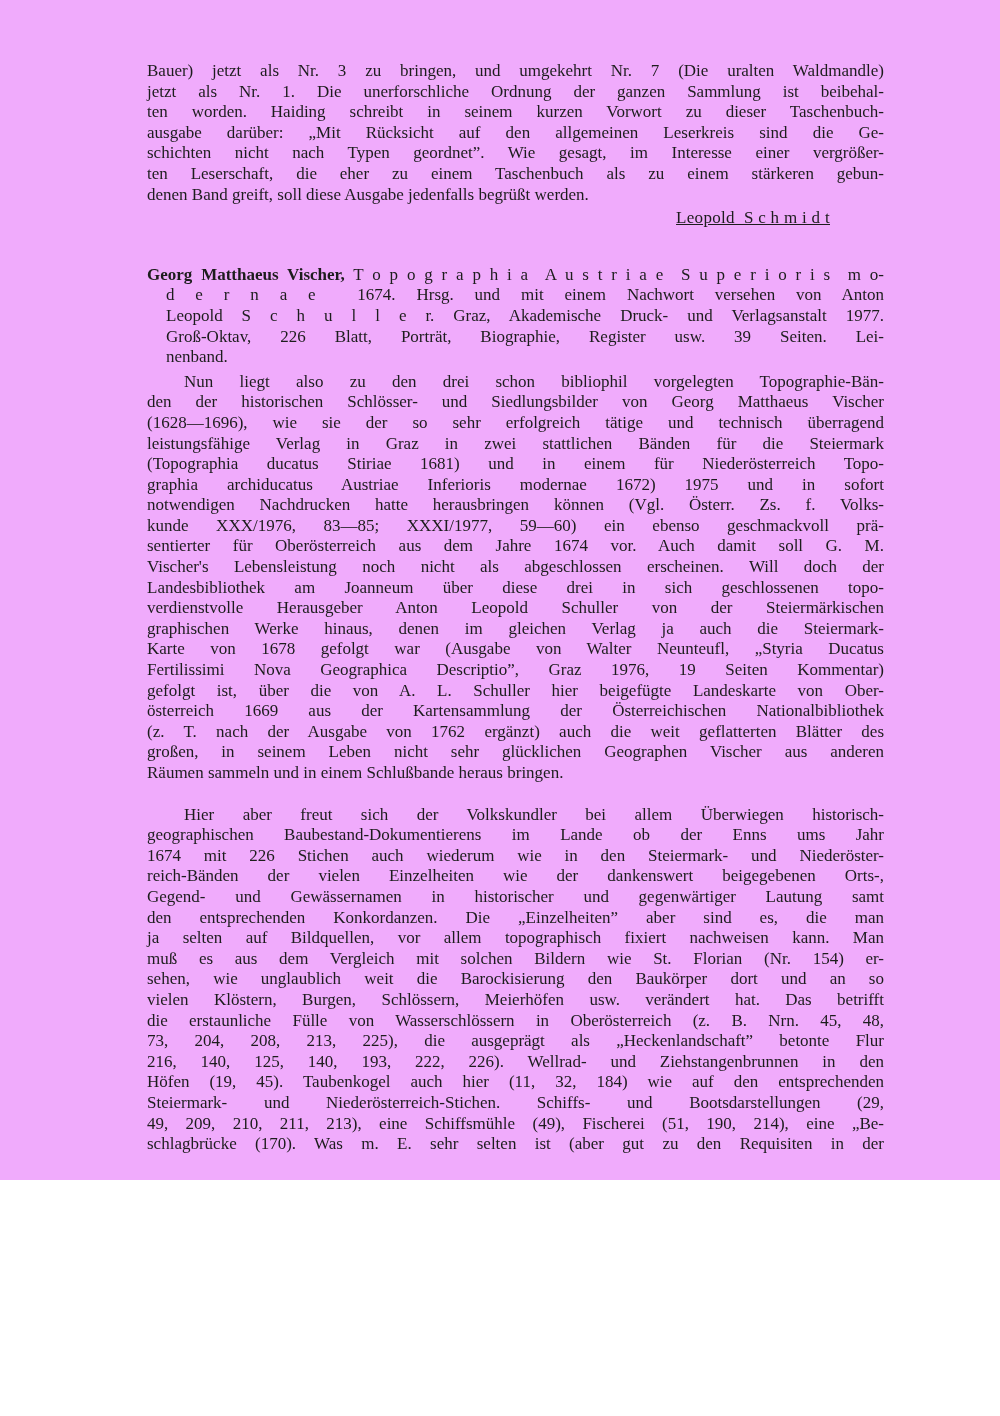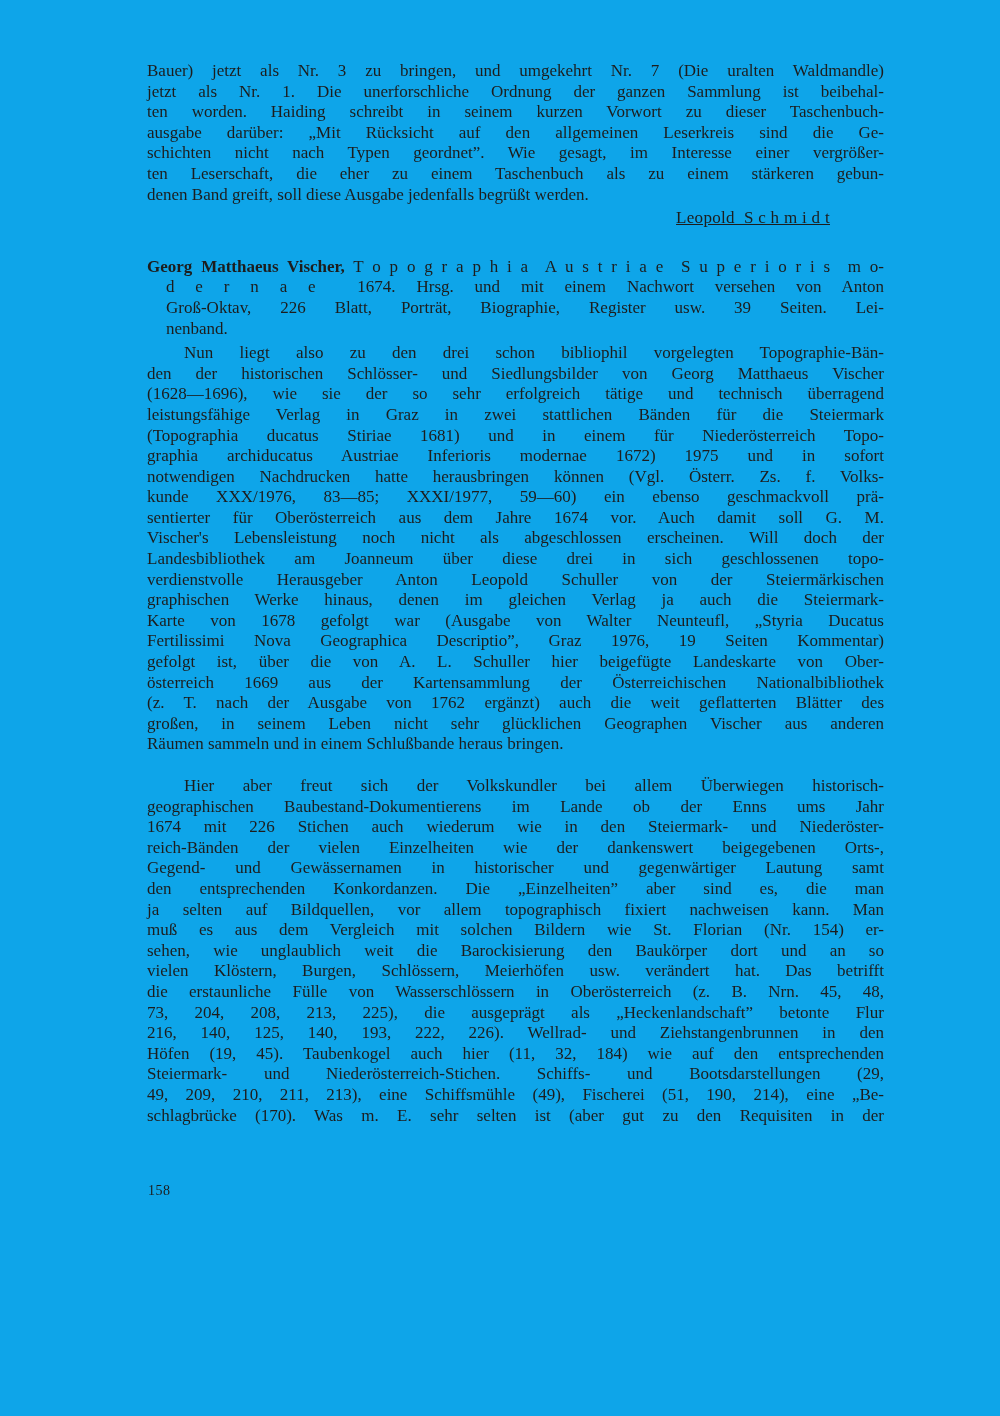--- a/index.html
+++ b/index.html
@@ -1,20 +1,20 @@
 <!DOCTYPE html>
 <html><head>
 <meta charset="utf-8">
 <style>
   html, body { margin: 0; padding: 0; background: #ffffff; }
   .page {
     position: relative;
     width: 1000px;
-    height: 1416px;
-    background: #0ea5e9;
+    height: 1180px;
+    background: #f0abfc;
     font-family: "Liberation Serif", "DejaVu Serif", serif;
     color: #1d1d1d;
     overflow: hidden;
   }
   .textblock {
     position: absolute;
     left: 147px;
     top: 61px;
     width: 737px;
     font-size: 17px;
@@ -28,21 +28,21 @@
     text-align-last: left;
   }
   .indfirst .line:first-child { padding-left: 37px; }
   .signature {
     text-align: right;
     padding-right: 54px;
     margin-top: 3px;
     letter-spacing: 0.3px;
     text-decoration: underline;
   }
-  .bib { margin-top: 28px; }
+  .bib { margin-top: 36px; }
   .bib-first {
     text-align: justify;
     text-align-last: justify;
   }
   .bib-author { font-weight: bold; }
   .bib-rest { margin-left: 19px; }
   .para-nun { margin-top: 4px; }
   .para-hier { margin-top: 21px; }
   .pagenum {
     position: absolute;
@@ -69,20 +69,21 @@
       </div>
 
     <div class="signature">Leopold&nbsp; S c h m i d t</div>
 
     <div class="bib">
       <div class="bib-first">
         <span class="bib-author">Georg Matthaeus Vischer,</span><span> T o p o g r a p h i a&nbsp; A u s t r i a e&nbsp; S u p e r i o r i s&nbsp; m o-</span>
       </div>
       <div class="bib-rest">
           <div class="line">d e r n a e&nbsp; 1674. Hrsg. und mit einem Nachwort versehen von Anton</div>
+          <div class="line">Leopold S c h u l l e r. Graz, Akademische Druck- und Verlagsanstalt 1977.</div>
           <div class="line">Groß-Oktav, 226 Blatt, Porträt, Biographie, Register usw. 39 Seiten. Lei-</div>
           <div class="line short">nenband.</div>
         </div>
     </div>
 
     <div class="para indfirst para-nun">
         <div class="line">Nun liegt also zu den drei schon bibliophil vorgelegten Topographie-Bän-</div>
         <div class="line">den der historischen Schlösser- und Siedlungsbilder von Georg Matthaeus Vischer</div>
         <div class="line">(1628—1696), wie sie der so sehr erfolgreich tätige und technisch überragend</div>
         <div class="line">leistungsfähige Verlag in Graz in zwei stattlichen Bänden für die Steiermark</div>

